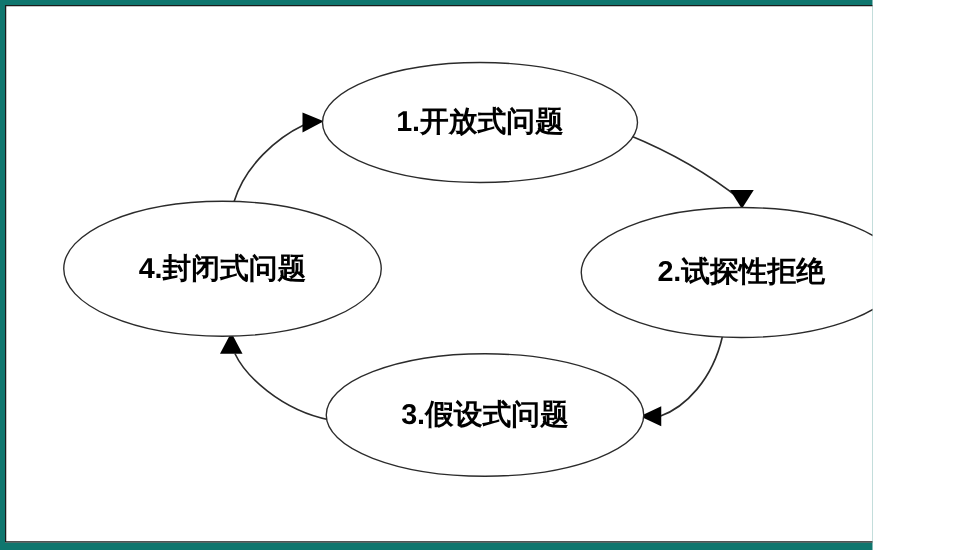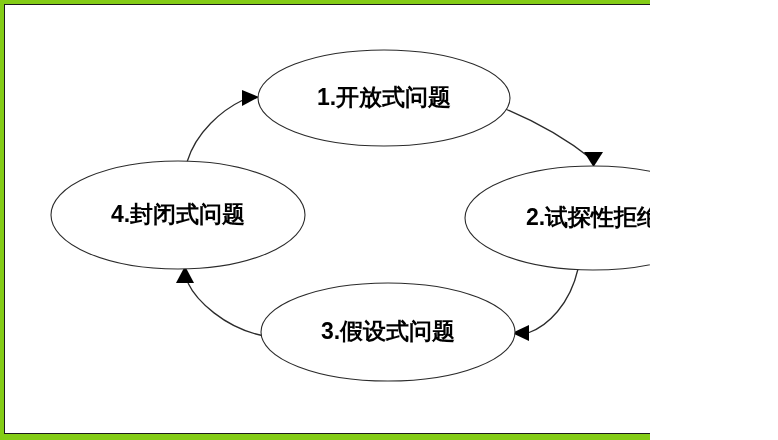--- a/index.html
+++ b/index.html
@@ -8,22 +8,23 @@
     padding: 0;
     background: #ffffff;
   }
   body {
     font-family: "Liberation Sans", "DejaVu Sans", sans-serif;
   }
   #canvas {
     position: relative;
     width: 650px;
     height: 440px;
-    background: #84cc16;
+    background: #0f766e;
     overflow: hidden;
+    padding-left: 48px;
   }
   #frame {
     position: absolute;
     left: 4px;
     top: 4px;
     width: 770px;
     height: 430px;
     border: 1px solid #1a1a1a;
     box-sizing: border-box;
     background: #ffffff;

